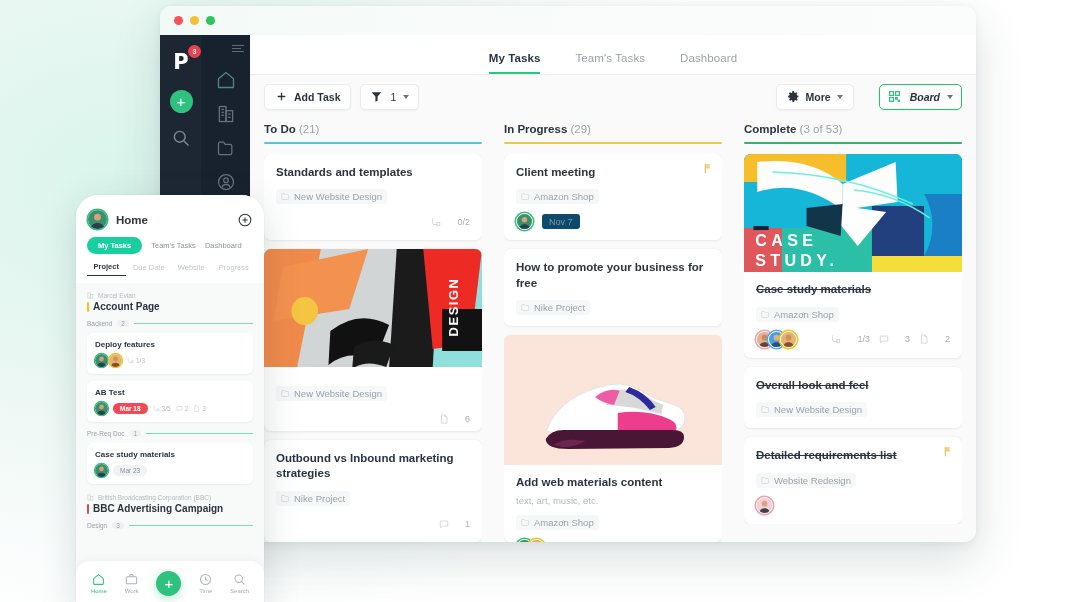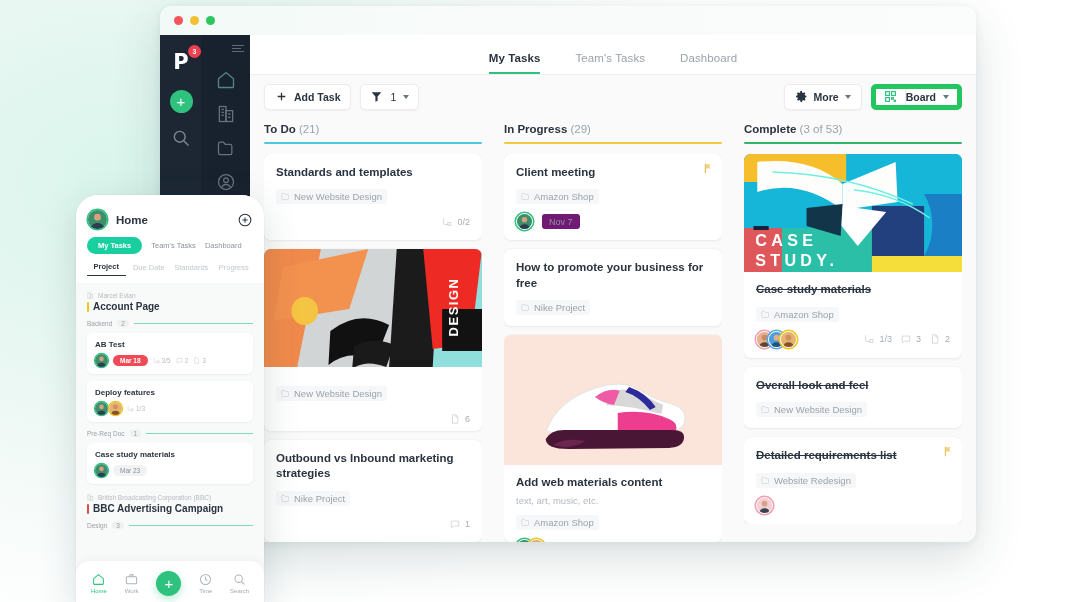--- a/index.html
+++ b/index.html
@@ -93,21 +93,21 @@
   .caret { width:0;height:0;border-left:3px solid transparent;border-right:3px solid transparent;border-top:4px solid #6b7680;}
   .spacer { flex:1; }
   .filter-box {
     margin-left: 9px; background:#fff; border:1px solid #ececec; border-radius:5px;
     height:26px; display:flex;align-items:center;gap:7px;padding:0 9px; cursor:pointer;
     box-shadow: 0 1px 2px rgba(0,0,0,.045);
   }
   .filter-num { font-size:10.5px; color:#2a3440; }
   .icon14 { width: 13px; height: 13px; display:block; }
   .icon14 svg { width:100%;height:100%; display:block;}
-  .view-group { display:flex; align-items:center; background:#fff; border:5px solid #22c55e;border-radius:5px; height:26px; box-shadow: 0 1px 2px rgba(0,0,0,.045); margin-left:9px;}
+  .view-group { display:flex; align-items:center; background:#fff; border:1px solid #22c55e;border-radius:5px; height:26px; box-shadow: 0 1px 2px rgba(0,0,0,.045); margin-left:25px;font-style:italic;}
   .view-group .gi { padding: 0 8px; display:flex;align-items:center; cursor:pointer;}
   .view-group .lbl { font-size:10.5px; color:#2a3440; font-weight:bold; padding-right:8px; display:flex;align-items:center;gap:7px;}
   .vdiv { width:1px;height:16px;background:#eee; }
 
   
   .board { display:flex; gap: 22px; padding: 4px 14px 0 14px; flex:1; min-height:0; }
   .col { flex:1; min-width:0; display:flex; flex-direction:column; }
   .col-head { font-size: 11.5px; margin-bottom: 7px; }
   .col-head b { color:#2a3440; }
   .col-head span { color:#9aa3ab; }
@@ -130,23 +130,23 @@
   .proj .fico { width:9px;height:9px;display:block;opacity:.55;}
   .proj .fico svg{width:100%;height:100%;display:block;}
   .card-foot { display:flex; align-items:center; margin-top:8px; min-height:17px;}
   .avs { display:flex; }
   .av { width:17px;height:17px;border-radius:50%; border:1.5px solid #fff; margin-left:-5px; background:#ddd; overflow:hidden; position:relative;}
   .av:first-child{margin-left:0;}
   .av.ring { box-shadow: 0 0 0 1.5px #2ec27e; }
   .av.ring2 { box-shadow: 0 0 0 1.5px #f0c419; }
   .av.ring3 { box-shadow: 0 0 0 1.5px #f2a0b0; }
   .av.ring4 { box-shadow: 0 0 0 1.5px #5aa7e8; }
-  .date-pill { font-size:9px; color:#8b949c; background:#701a75; border-radius:3px; padding:2.5px 7px; margin-left:9px; }
+  .date-pill { font-size:9px; color:#8b949c; background:#0c4a6e; border-radius:3px; padding:2.5px 7px; margin-left:9px; }
   .metrics { margin-left:auto; display:flex; align-items:center; gap:9px; }
-  .metric { display:flex;align-items:center;gap:5px; font-size:9px; color:#a8aeb4; }
+  .metric { display:flex;align-items:center;gap:16px; font-size:9px; color:#a8aeb4; }
   .metric .mi { width:10px;height:10px;display:block;opacity:.6;}
   .metric .mi svg{width:100%;height:100%;display:block;}
   .flag { position:absolute; top:9px; right:10px; width:8px;height:11px; }
   .flag svg { width:100%;height:100%; display:block;}
 
   .thumb { width:100%; height:118px; display:block; position:relative; overflow:hidden;}
   .thumb-design { background:#b8e6e2; }
   .thumb-case { background:#0fb5d6; }
   .thumb-shoe { background: #fbe6dd; height:130px; }
 
@@ -709,21 +709,21 @@
 
   <div class="ph-tabs">
     <span class="ph-tab active">My Tasks</span>
     <span class="ph-tab">Team's Tasks</span>
     <span class="ph-tab">Dashboard</span>
   </div>
 
   <div class="ph-sub">
     <span class="ph-stab active">Project</span>
     <span class="ph-stab">Due Date</span>
-    <span class="ph-stab">Standards</span>
+    <span class="ph-stab">Website</span>
     <span class="ph-stab">Progress</span>
   </div>
 
   <div class="ph-body">
 
     <div class="ph-crumb">
       <span class="ci">
         <svg viewBox="0 0 24 24" fill="none" stroke="#b6bbc0" stroke-width="2.4">
             <rect x="3" y="3" width="8" height="18"></rect>
             <rect x="11" y="9" width="9" height="12"></rect>
@@ -732,20 +732,49 @@
       <span>Marcel Evian</span>
     </div>
     <div class="ph-h">
       <span class="bar"></span>
       <span class="t">Account Page</span>
     </div>
     <div class="ph-grp">
       <span class="g">Backend</span>
       <span class="n">2</span>
       <span class="line"></span>
+    </div>
+
+    <div class="ph-card">
+      <div class="ph-ct">Deploy features</div>
+      <div class="ph-row">
+        <span class="ph-av2">
+          <svg viewBox="0 0 20 20" style="width:100%;height:100%;display:block">
+              <rect width="20" height="20" fill="#3c8f6d"></rect>
+              <circle cx="10" cy="7.5" r="3.6" fill="#d9a079"></circle>
+              <path d="M3 20c0-4 3.2-6.4 7-6.4s7 2.4 7 6.4z" fill="#2c3e50"></path>
+            </svg>
+        </span>
+        <span class="ph-av2 b">
+          <svg viewBox="0 0 20 20" style="width:100%;height:100%;display:block">
+              <rect width="20" height="20" fill="#e5b46f"></rect>
+              <circle cx="10" cy="7.5" r="3.8" fill="#cf9163"></circle>
+              <path d="M3 20c0-4 3.2-6.4 7-6.4s7 2.4 7 6.4z" fill="#8b4f2c"></path>
+            </svg>
+        </span>
+        <span class="ph-m">
+          <span class="mi">
+            <svg viewBox="0 0 24 24" fill="none" stroke="#b9bec3" stroke-width="2.4">
+                <path d="M4 3v12a3 3 0 0 0 3 3h9"></path>
+                <rect x="14" y="13" width="7" height="7"></rect>
+              </svg>
+          </span>
+          <span>1/3</span>
+        </span>
+      </div>
     </div>
 
     <div class="ph-card">
       <div class="ph-ct">AB Test</div>
       <div class="ph-row">
         <span class="ph-av2">
           <svg viewBox="0 0 20 20" style="width:100%;height:100%;display:block">
               <rect width="20" height="20" fill="#3c8f6d"></rect>
               <circle cx="10" cy="7.5" r="3.6" fill="#d9a079"></circle>
               <path d="M3 20c0-4 3.2-6.4 7-6.4s7 2.4 7 6.4z" fill="#2c3e50"></path>
@@ -773,49 +802,20 @@
           <span class="mi">
             <svg viewBox="0 0 24 24" fill="none" stroke="#b9bec3" stroke-width="2.4">
                 <path d="M6 2h8l5 5v15H6z"></path>
               </svg>
           </span>
           <span>3</span>
         </span>
       </div>
     </div>
 
-    <div class="ph-card">
-      <div class="ph-ct">Deploy features</div>
-      <div class="ph-row">
-        <span class="ph-av2">
-          <svg viewBox="0 0 20 20" style="width:100%;height:100%;display:block">
-              <rect width="20" height="20" fill="#3c8f6d"></rect>
-              <circle cx="10" cy="7.5" r="3.6" fill="#d9a079"></circle>
-              <path d="M3 20c0-4 3.2-6.4 7-6.4s7 2.4 7 6.4z" fill="#2c3e50"></path>
-            </svg>
-        </span>
-        <span class="ph-av2 b">
-          <svg viewBox="0 0 20 20" style="width:100%;height:100%;display:block">
-              <rect width="20" height="20" fill="#e5b46f"></rect>
-              <circle cx="10" cy="7.5" r="3.8" fill="#cf9163"></circle>
-              <path d="M3 20c0-4 3.2-6.4 7-6.4s7 2.4 7 6.4z" fill="#8b4f2c"></path>
-            </svg>
-        </span>
-        <span class="ph-m">
-          <span class="mi">
-            <svg viewBox="0 0 24 24" fill="none" stroke="#b9bec3" stroke-width="2.4">
-                <path d="M4 3v12a3 3 0 0 0 3 3h9"></path>
-                <rect x="14" y="13" width="7" height="7"></rect>
-              </svg>
-          </span>
-          <span>1/3</span>
-        </span>
-      </div>
-    </div>
-
     <div class="ph-grp">
       <span class="g">Pre-Req Doc</span>
       <span class="n">1</span>
       <span class="line"></span>
     </div>
 
     <div class="ph-card">
       <div class="ph-ct">Case study materials</div>
       <div class="ph-row">
         <span class="ph-av2">

